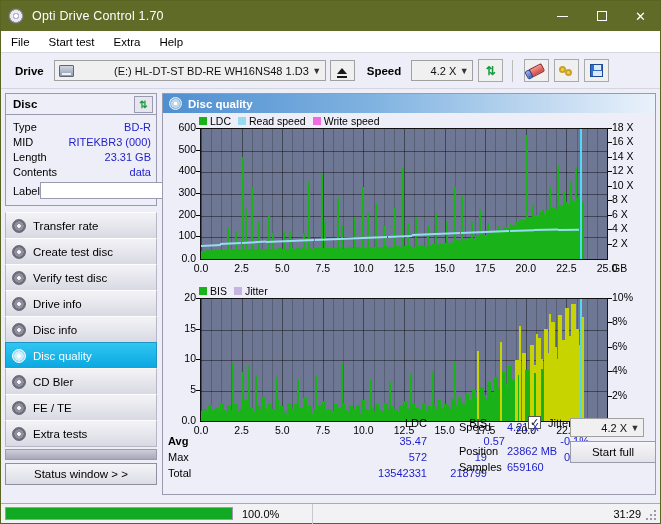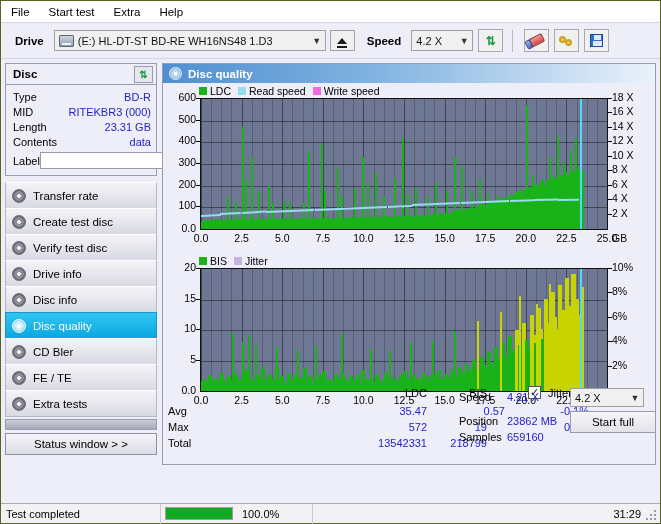--- a/index.html
+++ b/index.html
@@ -44,21 +44,21 @@
   .tb-label{font-size:11.5px;font-weight:bold;color:#000;margin-right:10px;}
   .drive-combo{
     width:272px;height:21px;background:#f0f0f0;border:1px solid #a0a0a0;
     display:flex;align-items:center;box-sizing:border-box;font-size:11px;color:#111;
   }
   .drive-ico{
     width:15px;height:12px;margin:0 4px 0 4px;flex:none;position:relative;
     background:linear-gradient(#cfd6e2,#8e9bb0);border:1px solid #5d6676;border-radius:1px;box-sizing:border-box;
   }
   .drive-ico:after{content:"";position:absolute;left:2px;bottom:1px;width:9px;height:2px;background:#eef0f4;}
-  .combo-txt{flex:1;white-space:nowrap;overflow:hidden;}
+  .combo-txt{flex:1;white-space:nowrap;overflow:hidden;text-align:right;}
   .combo-arrow{width:16px;text-align:center;color:#333;font-size:9px;}
   .eject-btn{
     width:25px;height:21px;margin-left:4px;background:#f0f0f0;border:1px solid #a0a0a0;
     display:flex;align-items:center;justify-content:center;box-sizing:border-box;
   }
   .eject-ico{width:0;height:0;border-left:5px solid transparent;border-right:5px solid transparent;border-bottom:6px solid #1b1b1b;position:relative;}
   .eject-ico:after{content:"";position:absolute;left:-5px;top:8px;width:10px;height:2px;background:#1b1b1b;}
   .speed-combo{
     width:62px;height:21px;background:#f0f0f0;border:1px solid #a0a0a0;
     display:flex;align-items:center;box-sizing:border-box;font-size:11px;color:#111;padding-left:4px;
@@ -182,20 +182,33 @@
   .progress-outer{flex:1;height:13px;background:#e8e8ee;border:1px solid #9c9cae;box-sizing:border-box;margin:0 4px;position:relative;}
   .progress-inner{position:absolute;left:0;top:0;bottom:0;background:#11aa22;}
   .grip{width:12px;height:12px;margin-left:auto;margin-right:2px;position:relative;}
   .grip i{position:absolute;width:2px;height:2px;background:#9a9aa8;}
 </style>
 </head>
 <body>
 
 <div id="app">
 
+  <div class="titlebar">
+    <div class="title-ico"></div>
+    <div class="title-text">Opti Drive Control 1.70</div>
+    <div class="win-btns">
+      <div class="win-btn">
+          <span class="mini"></span>
+        </div>
+      <div class="win-btn">
+          <span class="box"></span>
+        </div>
+      <div class="win-btn">✕</div>
+    </div>
+  </div>
 
   <div class="menubar">
     <div class="mi">File</div>
     <div class="mi">Start test</div>
     <div class="mi">Extra</div>
     <div class="mi">Help</div>
   </div>
 
   <div class="toolbar">
     <div class="tb-label">Drive</div>
@@ -912,21 +925,21 @@
             <div class="axis-lab" style="left: 33px; top: 301px; text-align: right; transform: translateX(-100%);">0.0</div>
           </div>
       </div>
 
       <div class="stats">
         <span class="st" style="left:212px;top:3px;width:52px;text-align:right;">LDC</span>
         <span class="st" style="left:278px;top:3px;width:46px;text-align:right;">BIS</span>
         <span class="chk" style="left:365px;top:2px;">✓</span>
         <span class="st" style="left:385px;top:3px;">Jitter</span>
 
-        <span class="st" style="left:5px;top:21px;">Avg</span>
+        <span class="st" style="left:5px;top:21px;font-weight:bold;">Avg</span>
         <span class="stv" style="left:200px;top:21px;width:64px;">35.47</span>
         <span class="stv" style="left:284px;top:21px;width:58px;">0.57</span>
         <span class="stv" style="left:360px;top:21px;width:66px;">-0.1%</span>
 
         <span class="st" style="left:5px;top:37px;">Max</span>
         <span class="stv" style="left:200px;top:37px;width:64px;">572</span>
         <span class="stv" style="left:266px;top:37px;width:58px;">19</span>
         <span class="stv" style="left:360px;top:37px;width:66px;">0.0%</span>
 
         <span class="st" style="left:5px;top:53px;">Total</span>
@@ -944,21 +957,20 @@
         <span class="stv" style="left:344px;top:31px;width:70px;text-align:left;">23862 MB</span>
         <span class="st" style="left:296px;top:47px;">Samples</span>
         <span class="stv" style="left:344px;top:47px;width:70px;text-align:left;">659160</span>
 
         <span class="act-btn" style="left:407px;top:27px;">Start full</span>
       </div>
     </div>
   </div>
 
   <div class="statusbar">
-    <div class="sb-cell" style="width:160px;">Test completed</div>
     <div class="progress-outer">
       <div class="progress-inner" id="prog" style="width: 100%;"></div>
     </div>
     <div class="sb-cell" style="width:76px;">100.0%</div>
     <div class="sb-cell" style="width:calc(100% - 160px - 76px - 90px);border-right:none;justify-content:flex-end;">31:29</div>
     <div class="grip">
         <i style="left: 8px; top: 2px;"></i>
         <i style="left: 4px; top: 6px;"></i>
         <i style="left: 8px; top: 6px;"></i>
         <i style="left: 0px; top: 10px;"></i>

